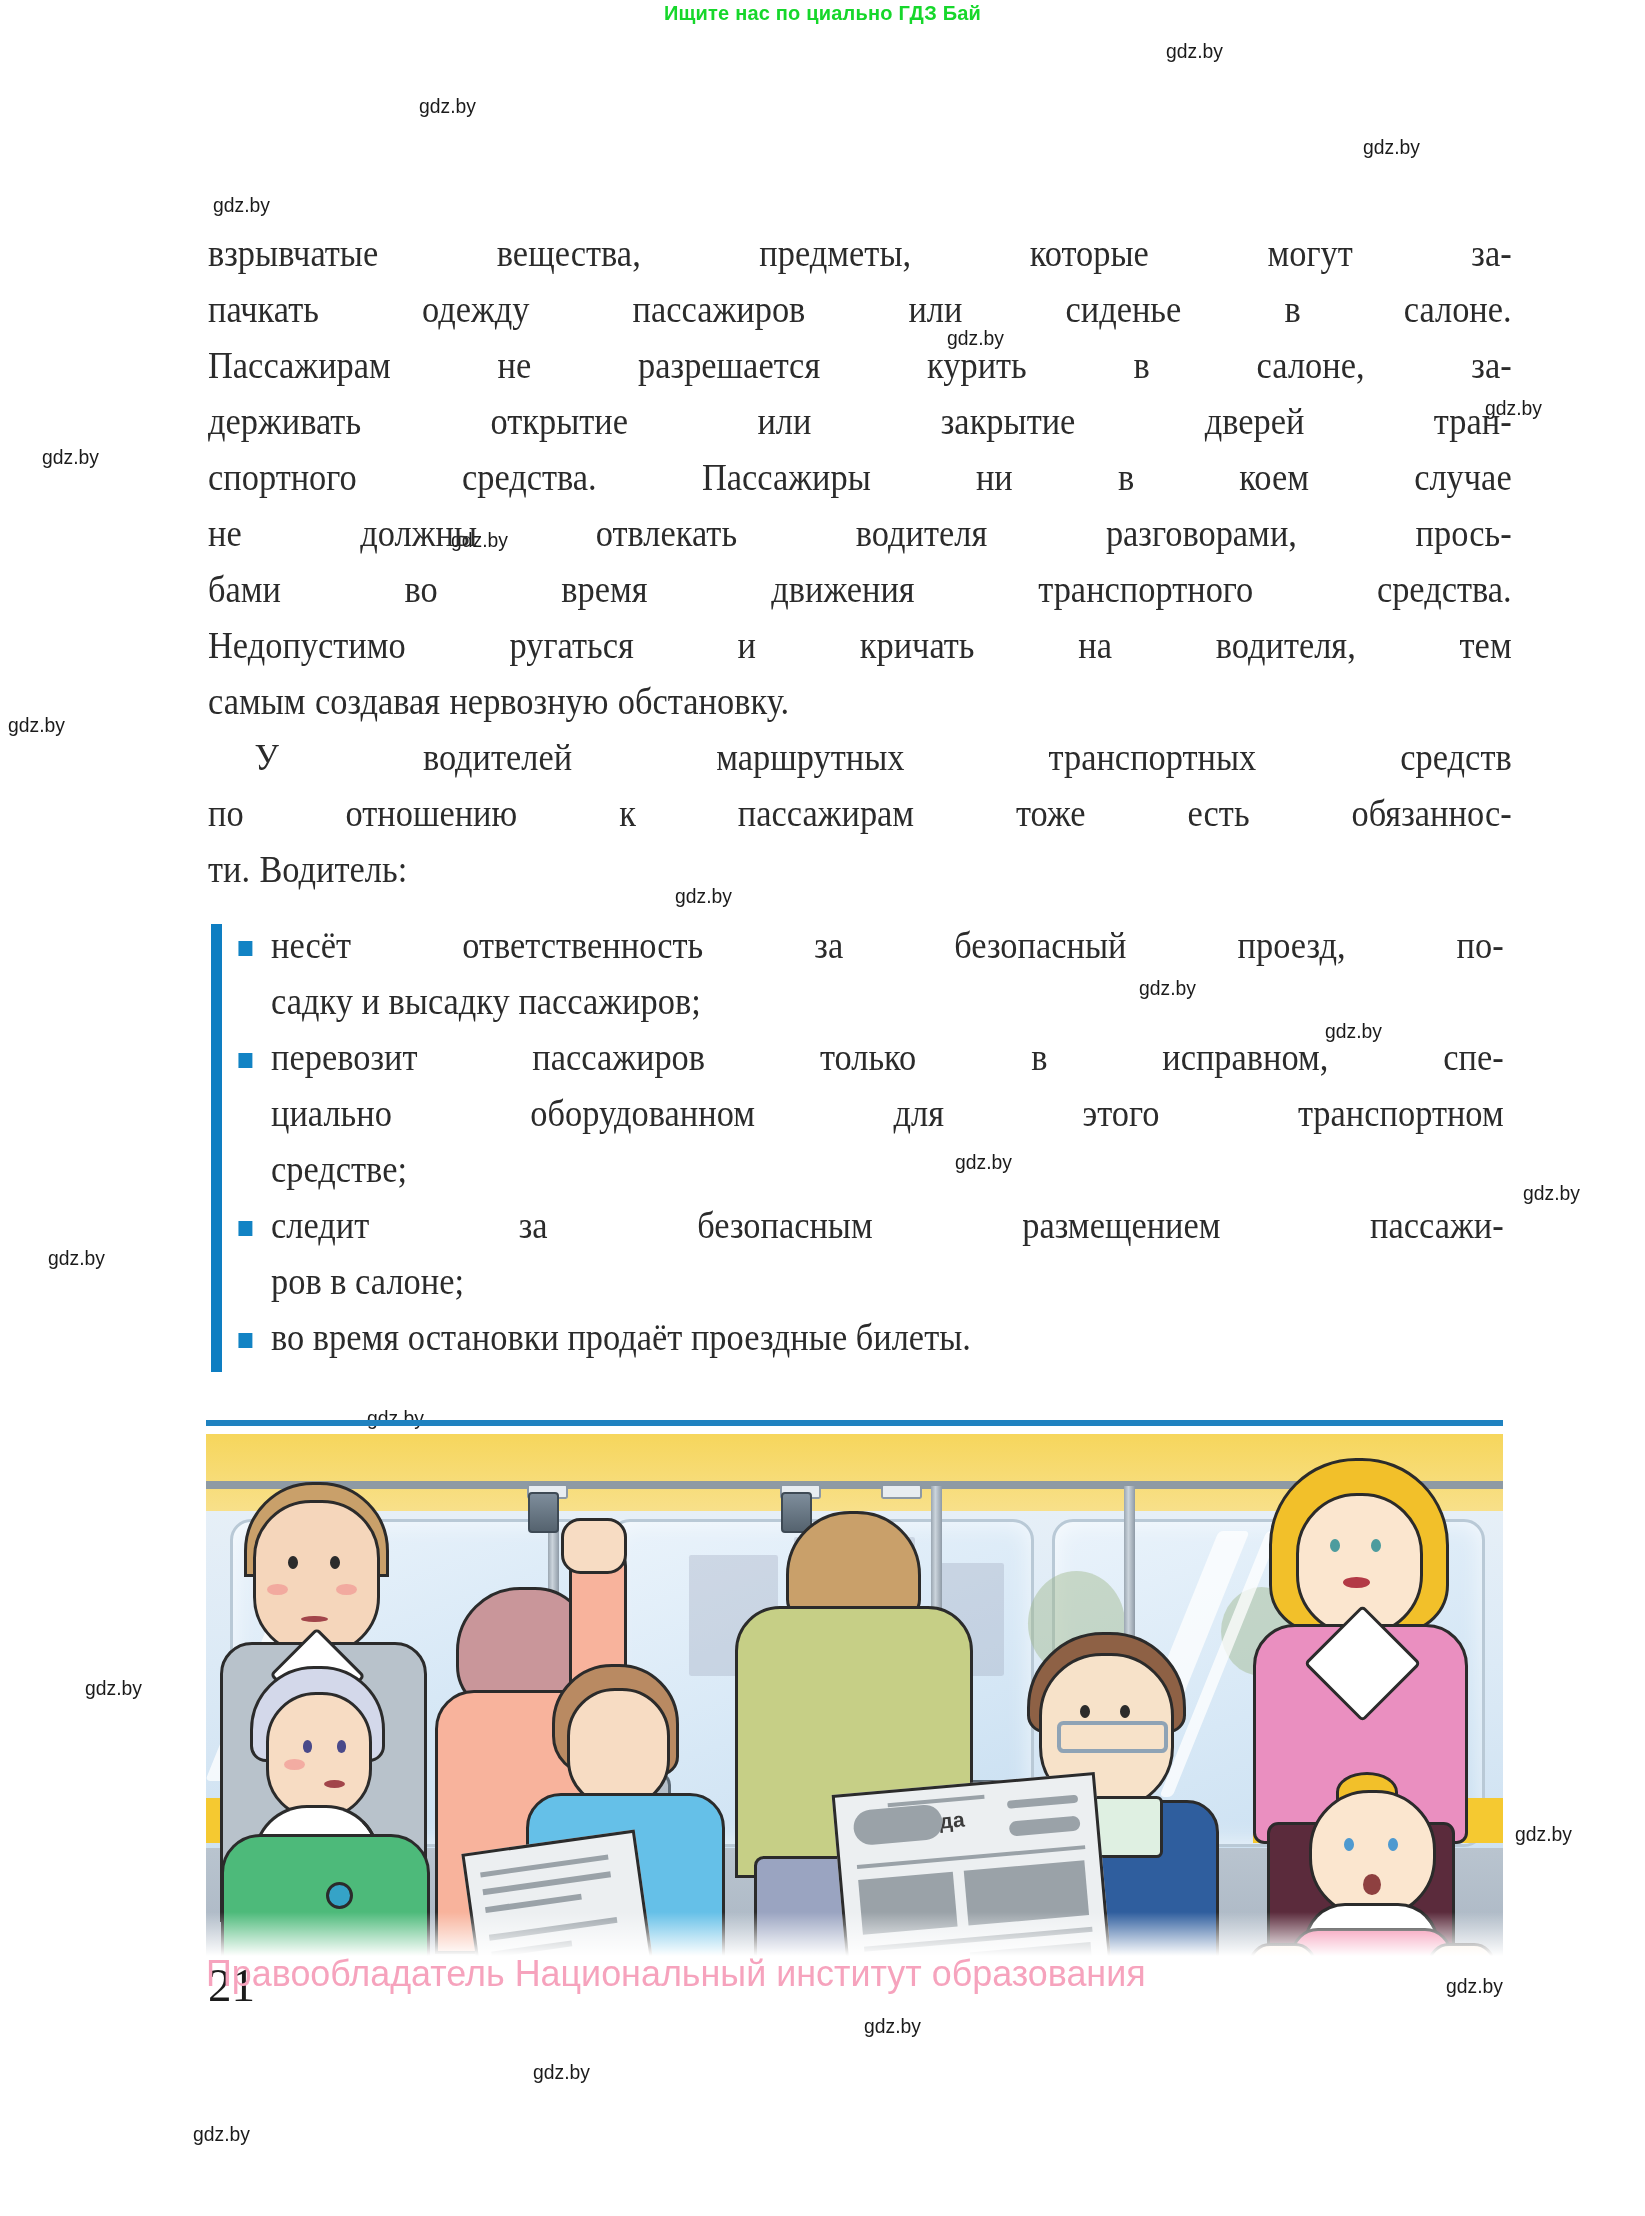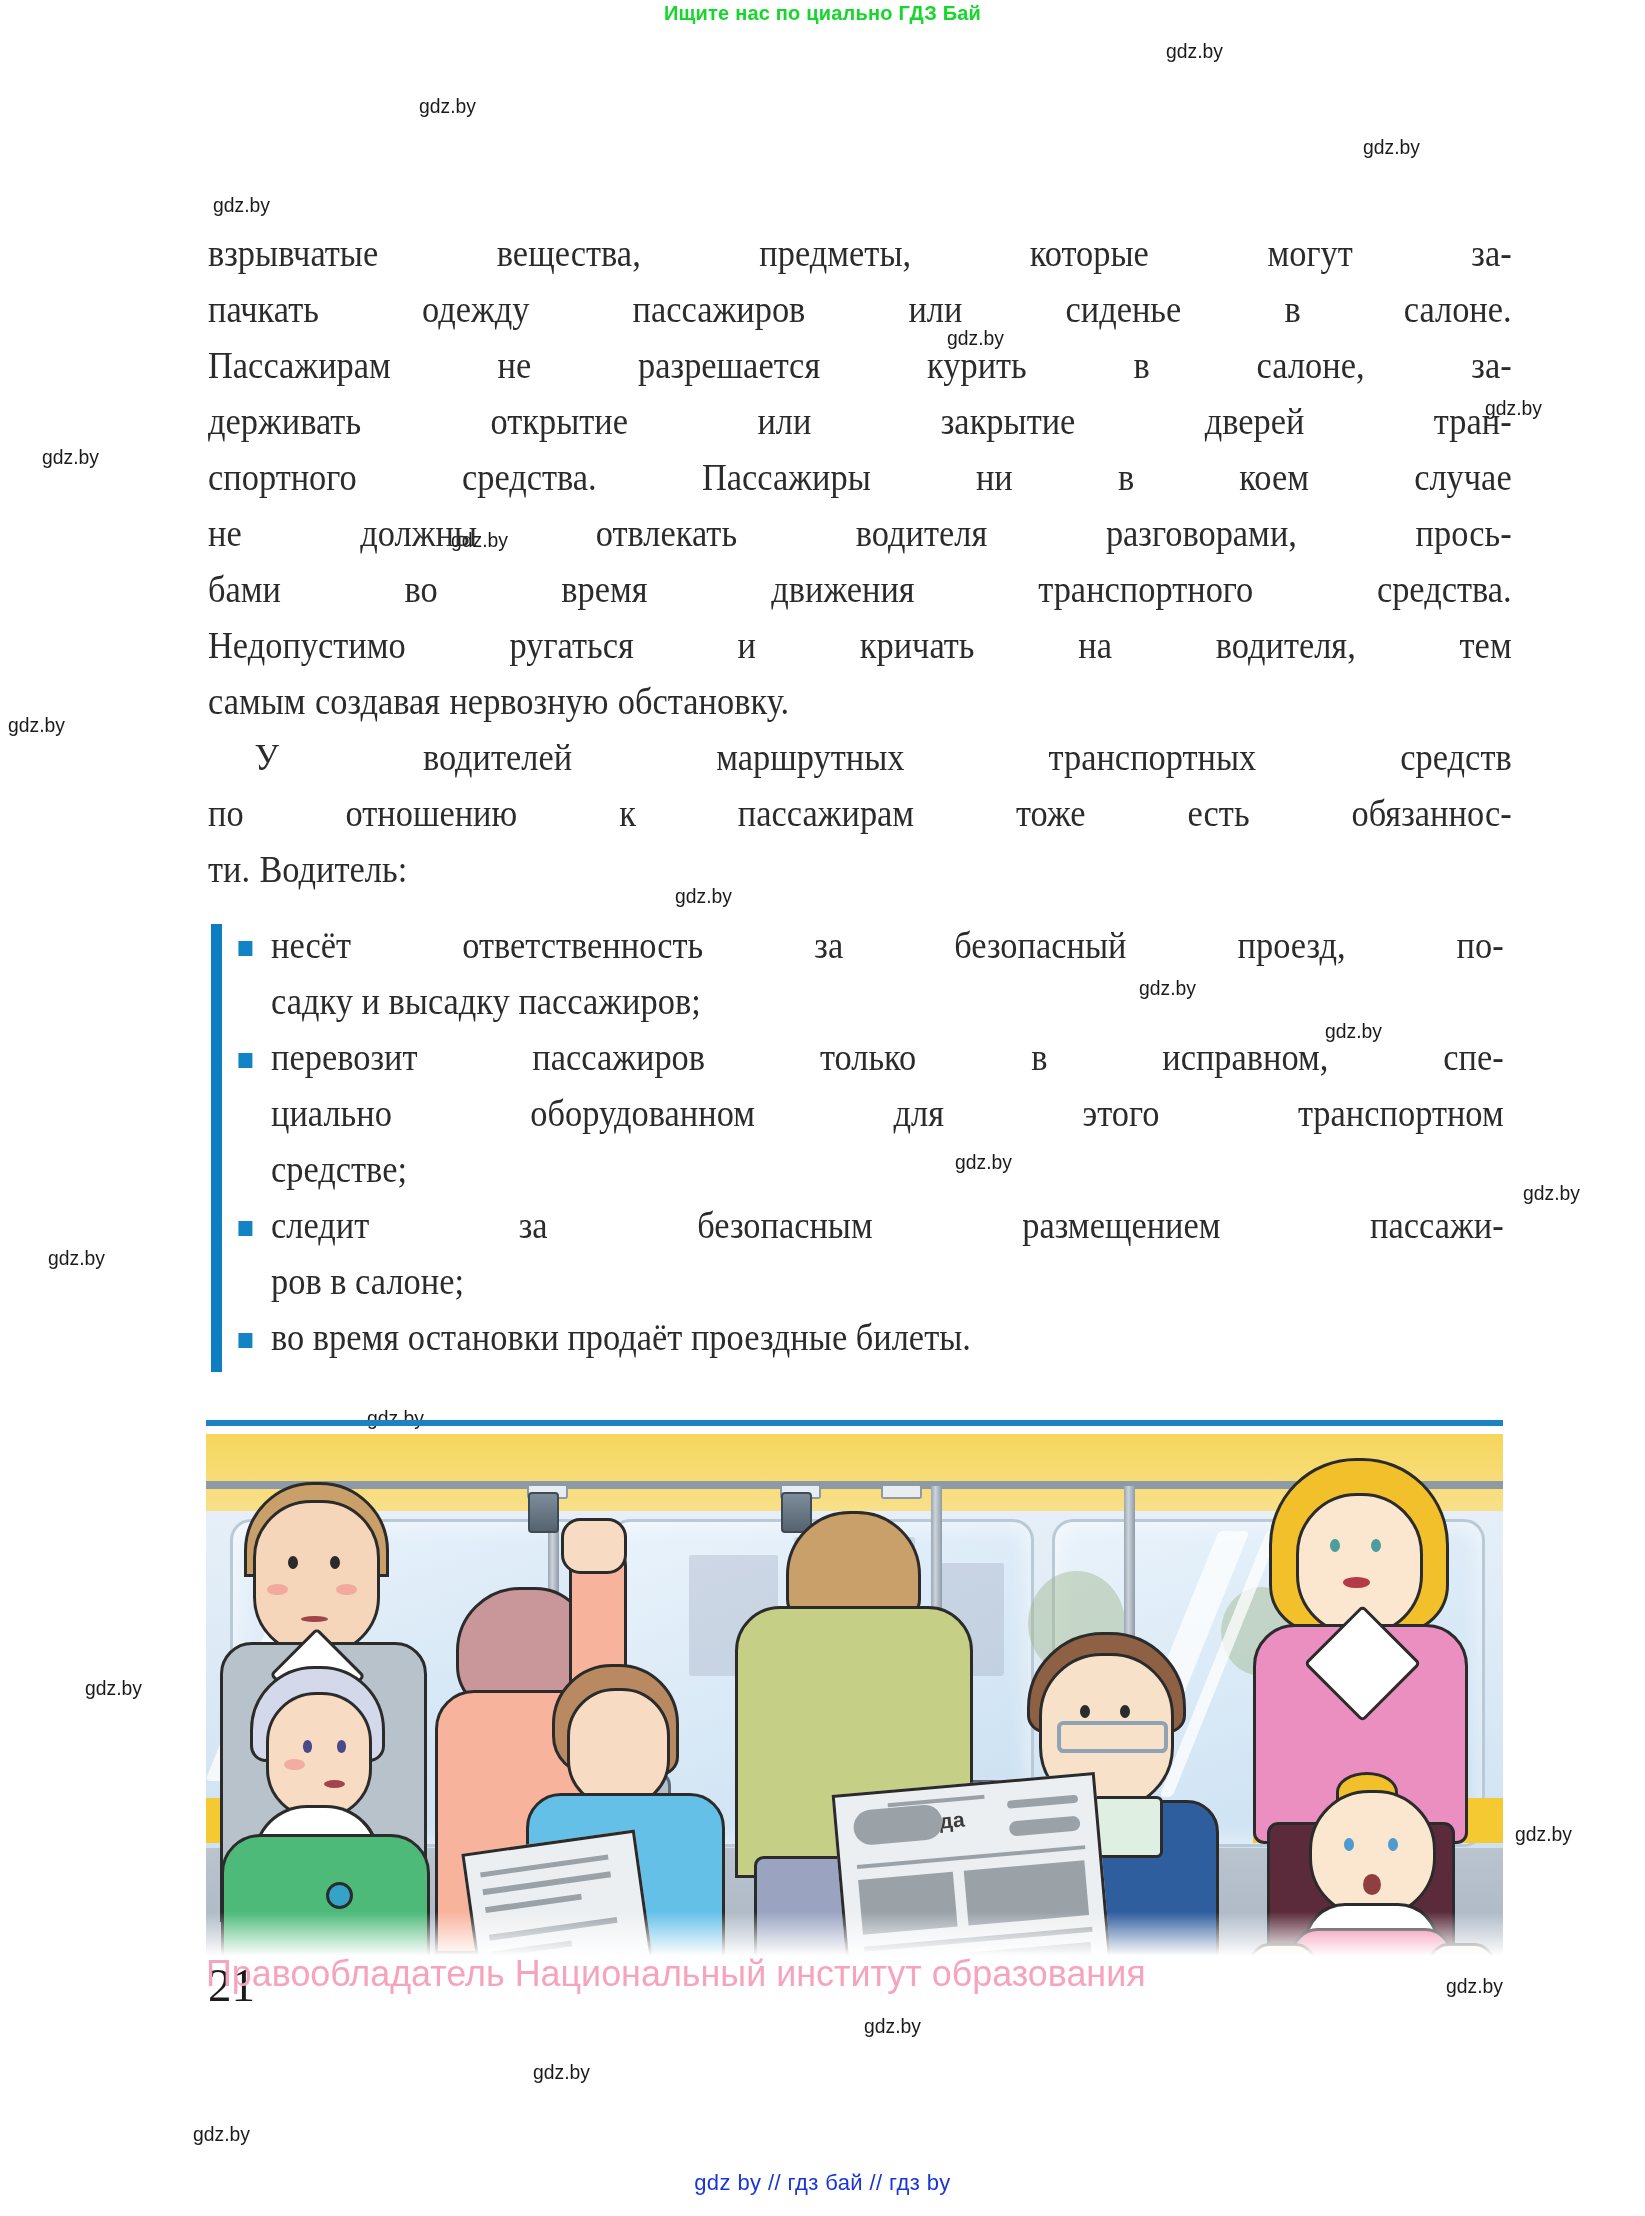--- a/index.html
+++ b/index.html
@@ -464,16 +464,15 @@
       </div>
 
       <div style="position:absolute;left:0;bottom:0;width:100%;height:44px;background:linear-gradient(rgba(255,255,255,0),#ffffff);"></div>
     </div>
   </div>
 
   <div class="page-num">21</div>
 
   <div class="pink-wm">Правообладатель Национальный институт образования</div>
 
-  <div class="footer">gdz by  //  гдз бай  //  гдз by</div>
 
 </div>
 
 
 </body></html>

